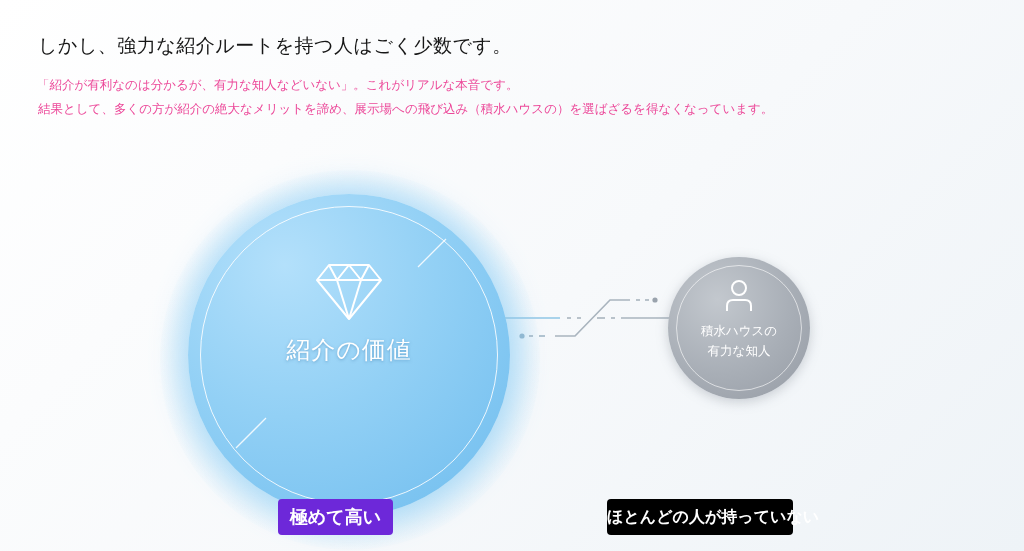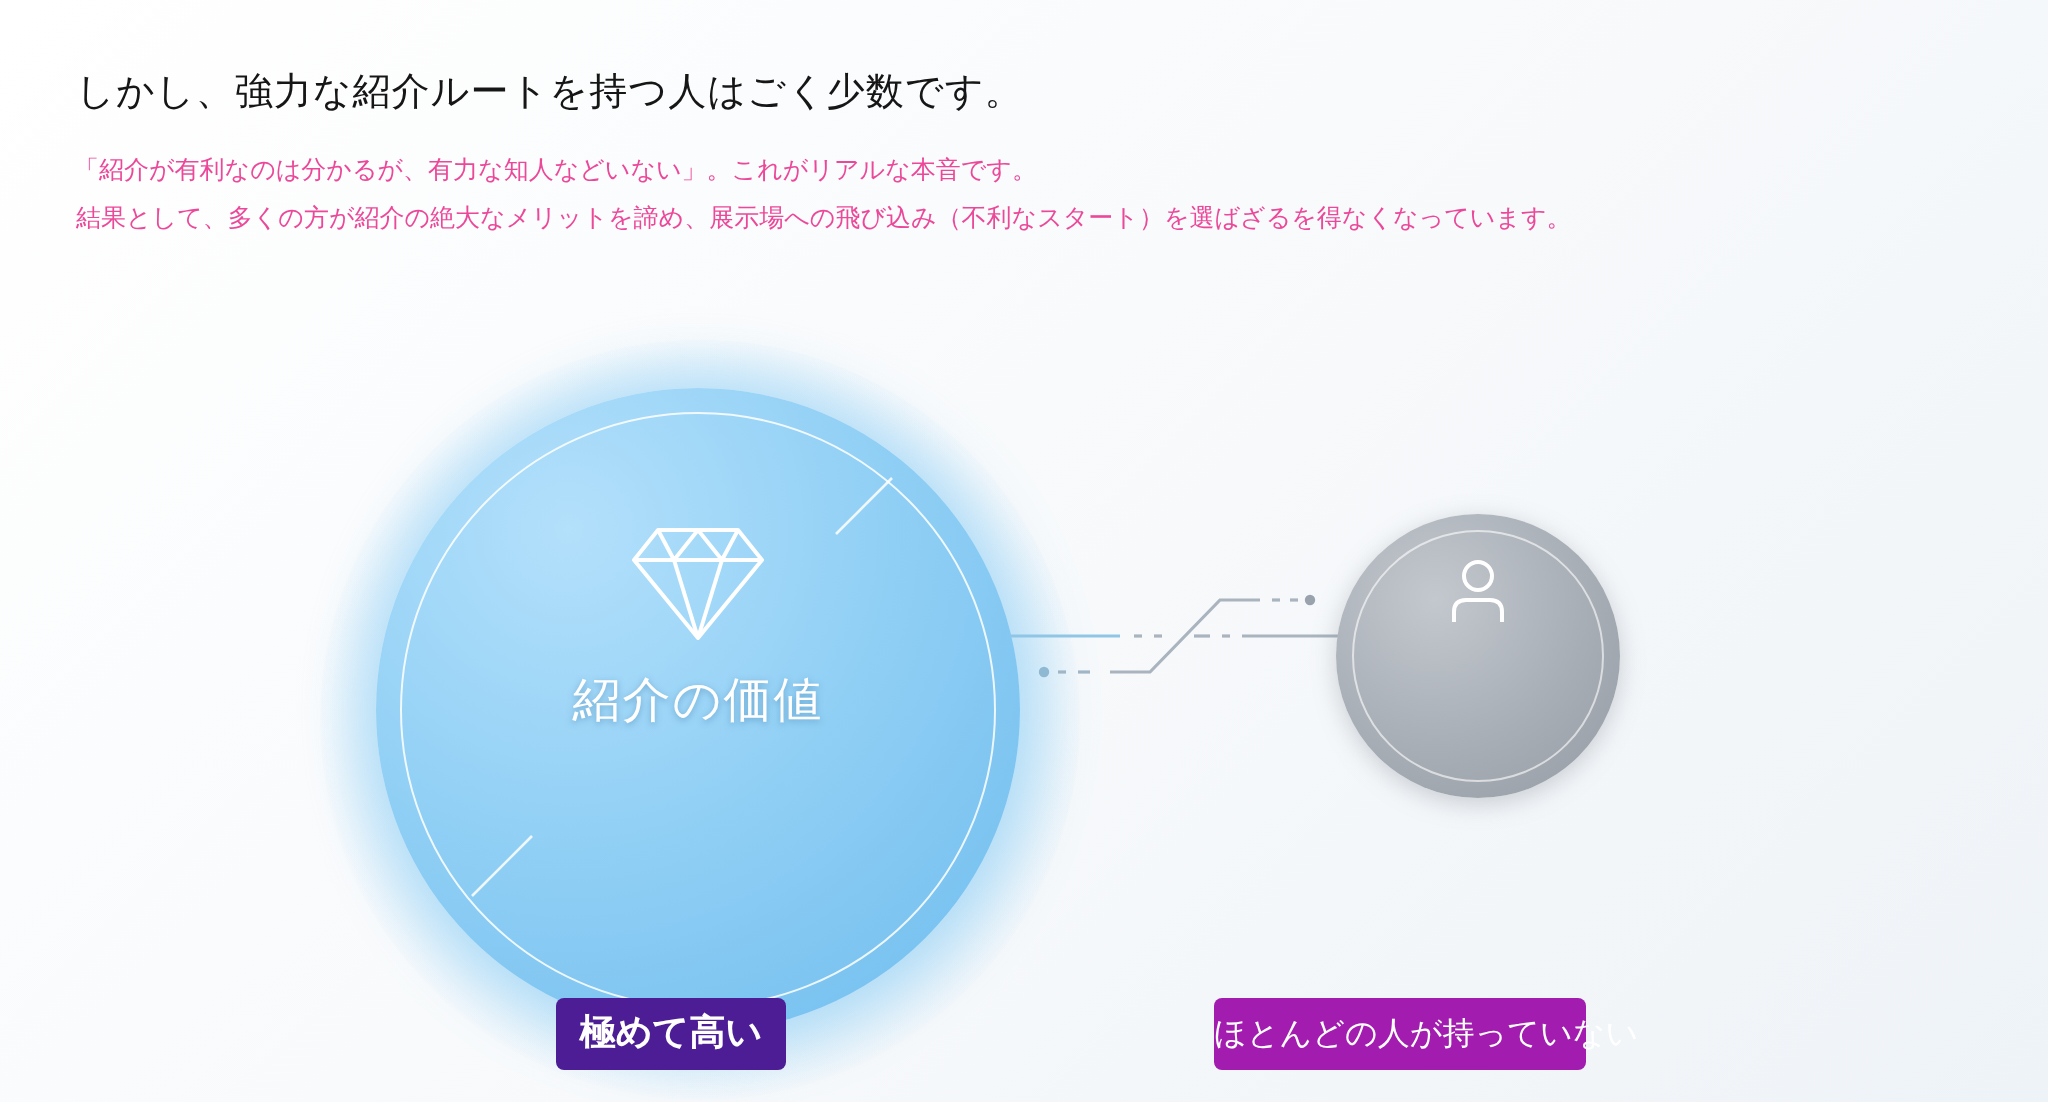--- a/index.html
+++ b/index.html
@@ -58,33 +58,33 @@
   .friend-label {
     position:absolute; left:0; right:0; top:64px; text-align:center;
     font-size:12.5px; line-height:20px; color:#fff;
   }
 
   .badge {
     position:absolute; border-radius:4px; color:#fff; white-space:nowrap; text-align:center;
   }
   .badge-blue {
     left:278px; top:499px; width:115px; height:36px; line-height:36px;
-    background:#4c1d95; font-size:18px; font-weight:bold;
+    background:#6d28d9; font-size:18px; font-weight:bold;
   }
   .badge-gray {
     left:607px; top:499px; width:186px; height:36px; line-height:36px;
-    background:#a21caf; font-size:16px;
+    background:#000000; font-size:16px;font-weight:bold;
   }
 </style>
 </head>
 <body>
 
 <div class="headline">しかし、強力な紹介ルートを持つ人はごく少数です。</div>
 <div class="sub sub1">「紹介が有利なのは分かるが、有力な知人などいない」。これがリアルな本音です。</div>
-<div class="sub sub2">結果として、多くの方が紹介の絶大なメリットを諦め、展示場への飛び込み（不利なスタート）を選ばざるを得なくなっています。</div>
+<div class="sub sub2">結果として、多くの方が紹介の絶大なメリットを諦め、展示場への飛び込み（積水ハウスの）を選ばざるを得なくなっています。</div>
 
 <div class="glow"></div>
 
 <div class="big-circle">
   <div class="big-ring"></div>
   <svg class="big-svg" width="322" height="322" viewBox="0 0 322 322">
     <line x1="230" y1="73" x2="258" y2="45" stroke="rgba(255,255,255,0.85)" stroke-width="1.3"></line>
     <line x1="48" y1="254" x2="78" y2="224" stroke="rgba(255,255,255,0.85)" stroke-width="1.3"></line>
   </svg>
   <svg class="diamond" width="70" height="60" viewBox="0 0 70 60">
@@ -118,16 +118,20 @@
 </svg>
 
 <div class="small-circle">
   <div class="small-ring"></div>
   <svg class="person" width="28" height="34" viewBox="0 0 28 34">
     <g fill="none" stroke="#ffffff" stroke-width="2">
       <circle cx="14" cy="9" r="7"></circle>
       <path d="M2,32 L2,27 Q2,21 8,21 L20,21 Q26,21 26,27 L26,32"></path>
     </g>
   </svg>
+  <div class="friend-label">
+    <div>積水ハウスの</div>
+    <div>有力な知人</div>
+  </div>
 </div>
 
 <div class="badge badge-blue">極めて高い</div>
 <div class="badge badge-gray">ほとんどの人が持っていない</div>
 
 </body></html>

